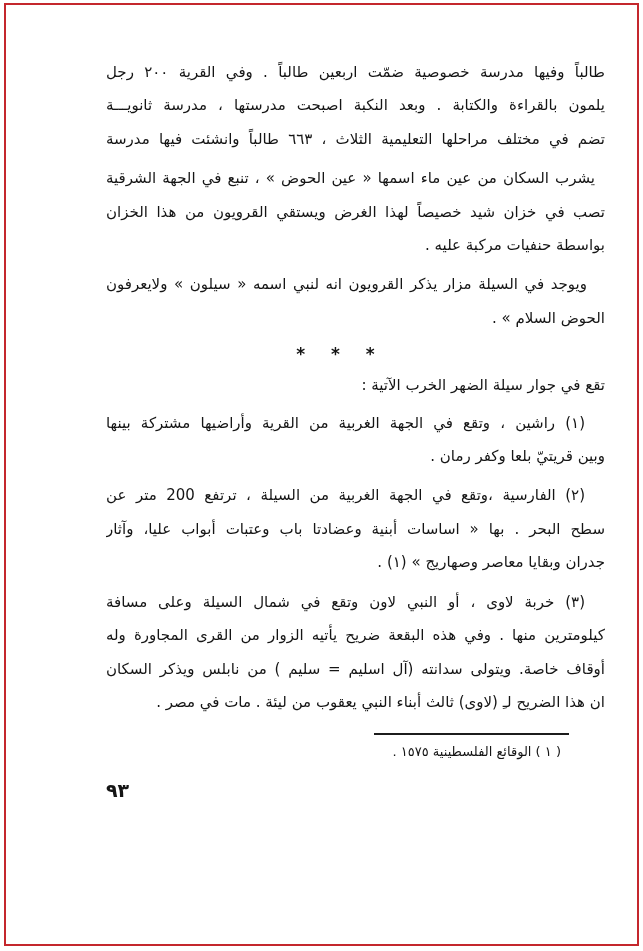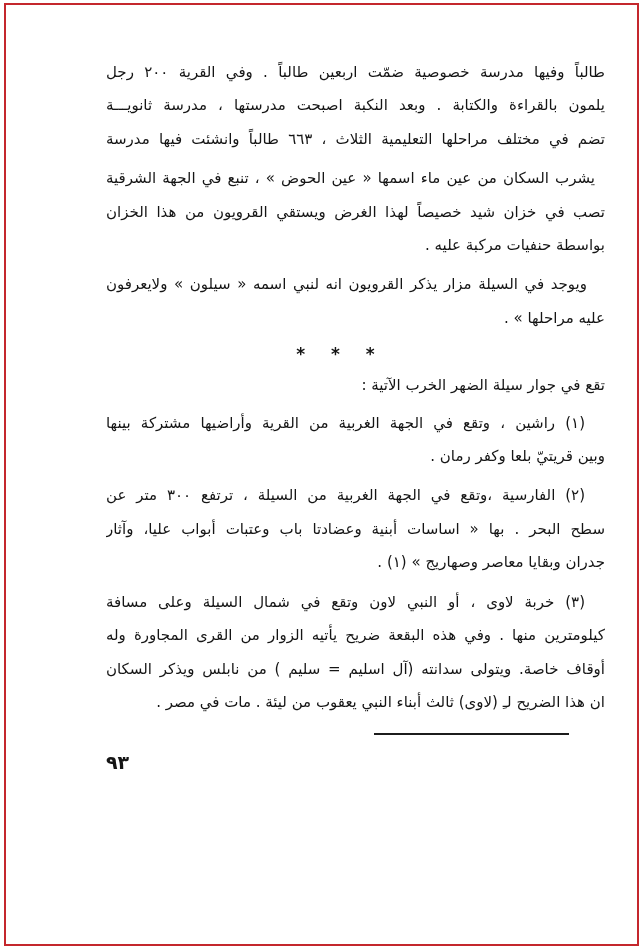--- a/index.html
+++ b/index.html
@@ -90,45 +90,46 @@
     </div>
 
   <div class="para">
       <div class="line" style="text-indent: 10px;">يشرب السكان من عين ماء اسمها « عين الحوض » ، تنبع في الجهة الشرقية</div>
       <div class="line">تصب في خزان شيد خصيصاً لهذا الغرض ويستقي القرويون من هذا الخزان</div>
       <div class="line last">بواسطة حنفيات مركبة عليه .</div>
     </div>
 
   <div class="para">
       <div class="line" style="text-indent: 18px;">ويوجد في السيلة مزار يذكر القرويون انه لنبي اسمه « سيلون » ولايعرفون</div>
-      <div class="line last">عليه مراحلها » .</div>
+      <div class="line last">الحوض السلام » .</div>
     </div>
 
   <div class="stars">* * *</div>
 
   <div class="para intro">
       <div class="line last">تقع في جوار سيلة الضهر الخرب الآتية :</div>
     </div>
 
   <div class="para item">
       <div class="line" style="text-indent: 20px;">(١) راشين ، وتقع في الجهة الغربية من القرية وأراضيها مشتركة بينها</div>
       <div class="line last">وبين قريتيّ بلعا وكفر رمان .</div>
     </div>
 
   <div class="para item">
-      <div class="line" style="text-indent: 20px;">(٢) الفارسية ،وتقع في الجهة الغربية من السيلة ، ترتفع ٣٠٠ متر عن</div>
+      <div class="line" style="text-indent: 20px;">(٢) الفارسية ،وتقع في الجهة الغربية من السيلة ، ترتفع 200 متر عن</div>
       <div class="line">سطح البحر . بها « اساسات أبنية وعضادتا باب وعتبات أبواب عليا، وآثار</div>
       <div class="line last">جدران وبقايا معاصر وصهاريج » (١) .</div>
     </div>
 
   <div class="para item">
       <div class="line" style="text-indent: 20px;">(٣) خربة لاوى ، أو النبي لاون وتقع في شمال السيلة وعلى مسافة</div>
       <div class="line">كيلومترين منها . وفي هذه البقعة ضريح يأتيه الزوار من القرى المجاورة وله</div>
       <div class="line">أوقاف خاصة. ويتولى سدانته (آل اسليم = سليم ) من نابلس ويذكر السكان</div>
       <div class="line last">ان هذا الضريح لـِ (لاوى) ثالث أبناء النبي يعقوب من ليئة . مات في مصر .</div>
     </div>
 
   <div class="footnote-rule"></div>
 
+  <div class="footnote">( ١ ) الوقائع الفلسطينية ١٥٧٥ .</div>
 
   <div class="pageno">٩٣</div>
 
 </div>
 
 </body></html>

